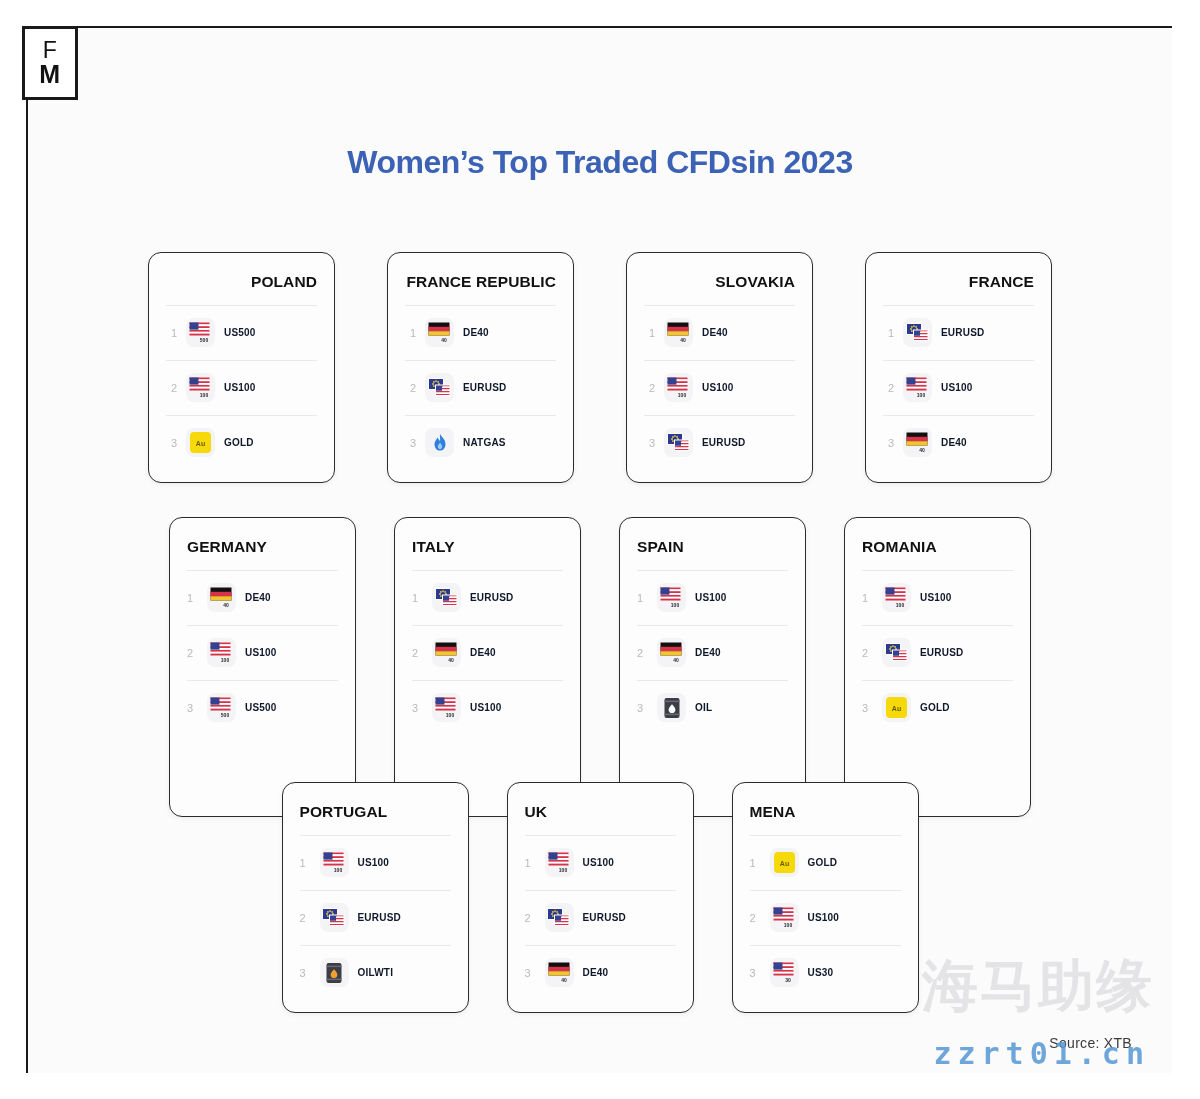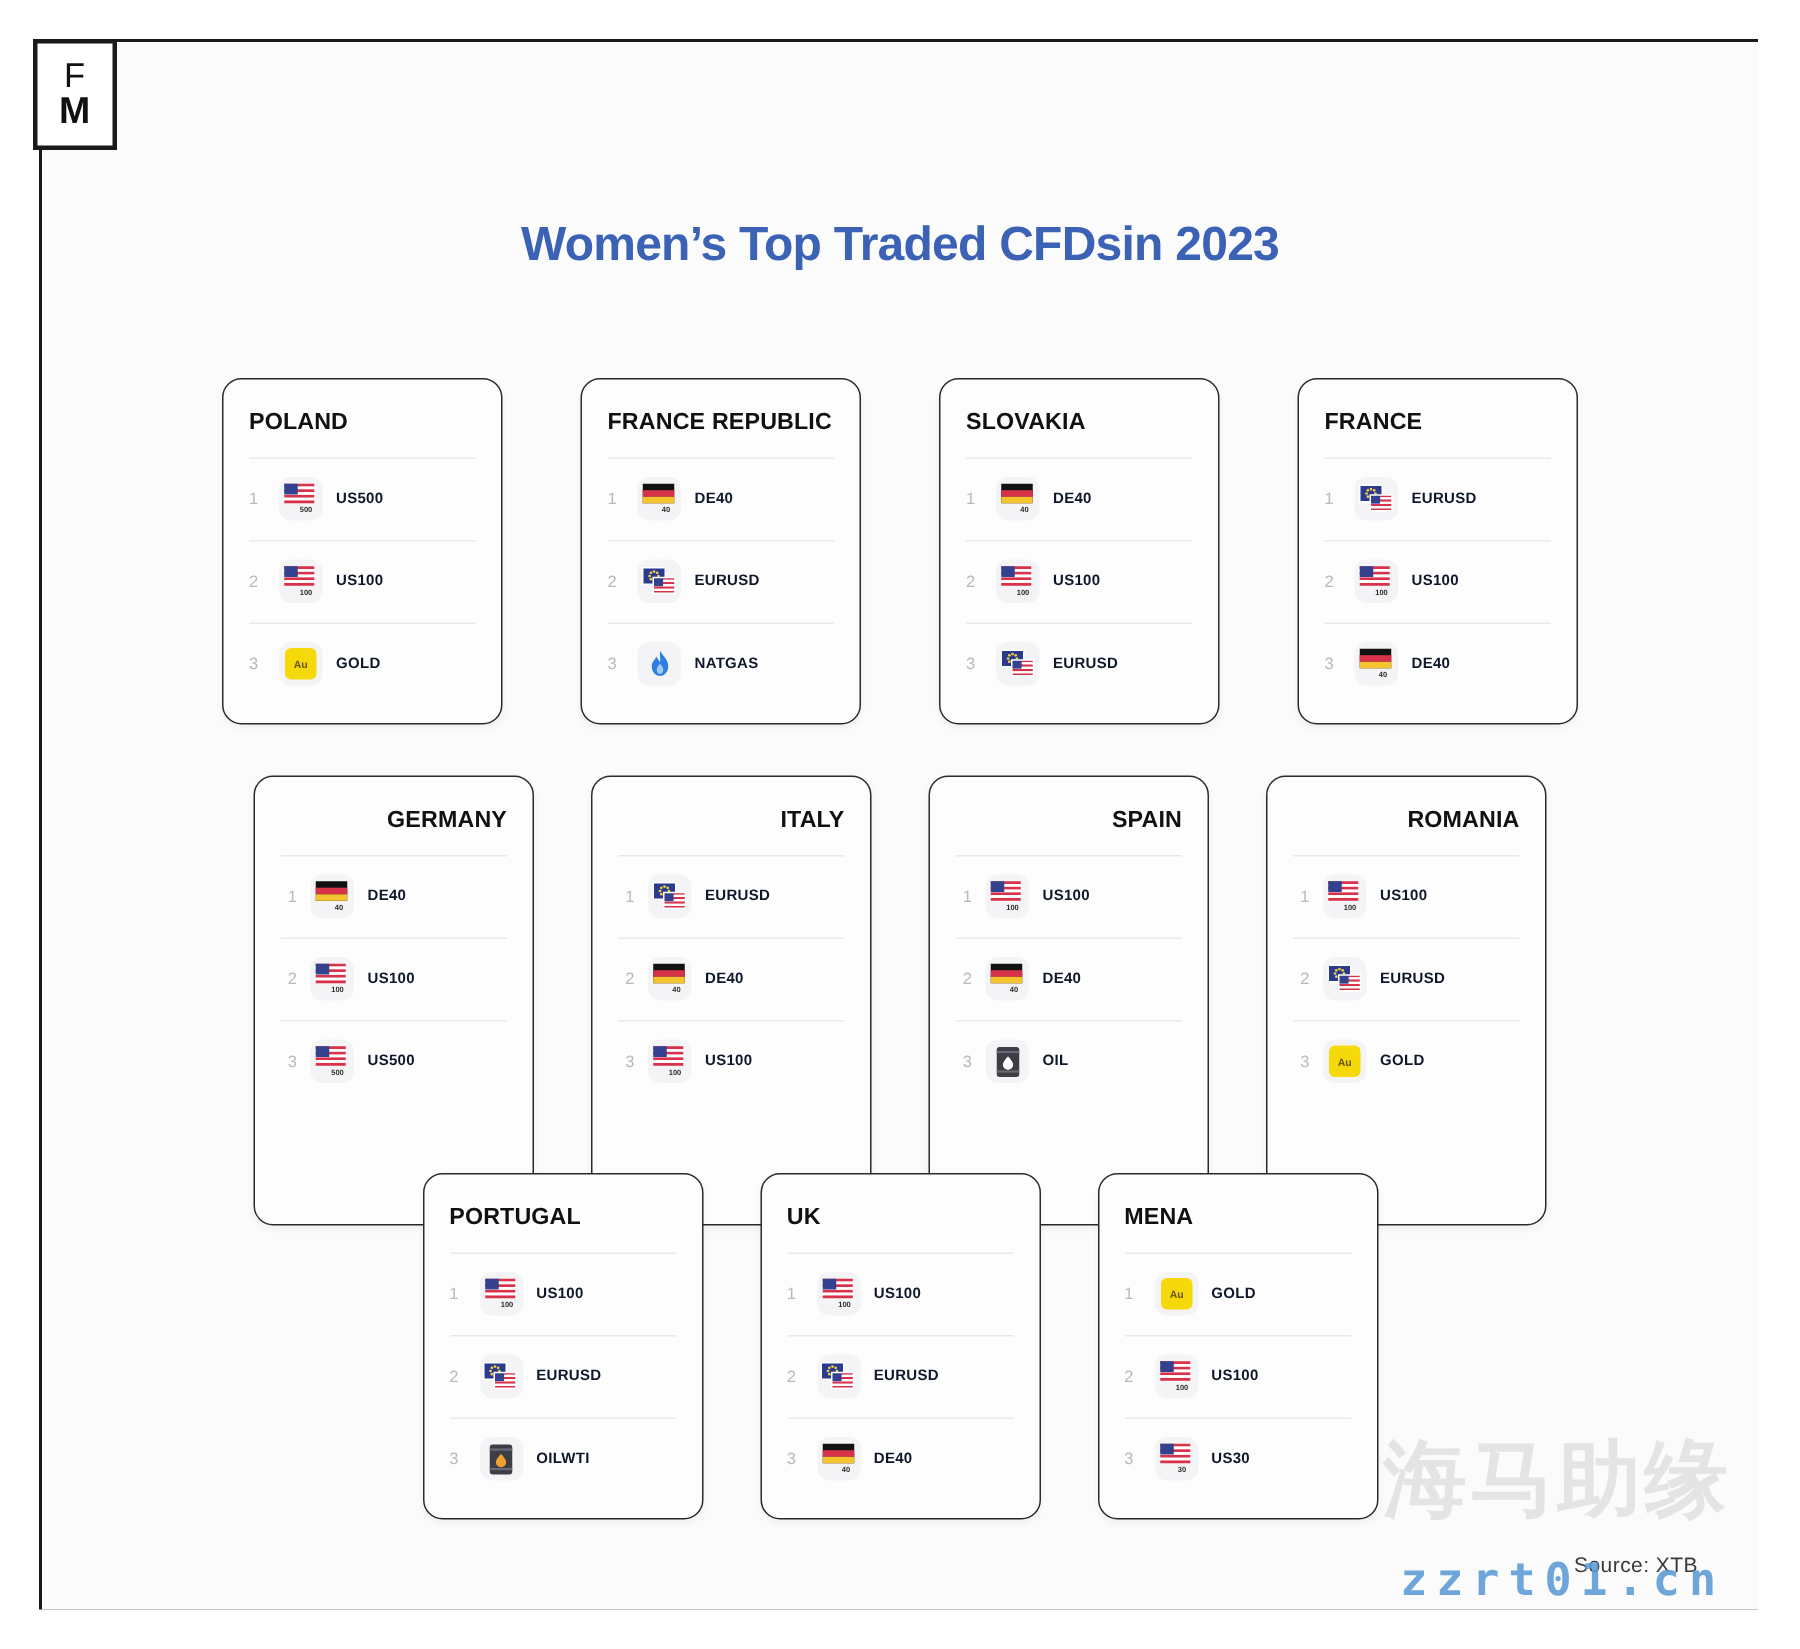--- a/index.html
+++ b/index.html
@@ -80,35 +80,35 @@
     white-space: nowrap;
   }
 
   
   .row {
     position: absolute;
     display: flex;
     justify-content: center;
     width: 1144px;
   }
-  #row-1 { top: 224px;  gap: 52px; }
+  #row-1 { top: 224px;  gap: 52px; text-align: right; }
   #row-2 { top: 489px;  gap: 38px; }
   #row-3 { top: 754px;  gap: 38px; }
 
   .card {
     width: 187px;
     background: #fdfdfd;
     border: 1.5px solid #2b2b2b;
     border-radius: 13px;
     box-sizing: border-box;
     padding: 20px 17px 16px 17px;
     box-shadow: 0 2px 5px rgba(0,0,0,0.05);
   }
   #row-1 .card { height: 231px; }
-  #row-2 .card { height: 300px; text-align: right; }
+  #row-2 .card { height: 300px; }
   #row-3 .card { height: 231px; }
 
   .card-title {
     font-size: 15.5px;
     font-weight: 700;
     color: #111111;
     letter-spacing: 0.1px;
     line-height: 1.15;
     white-space: nowrap;
   }

